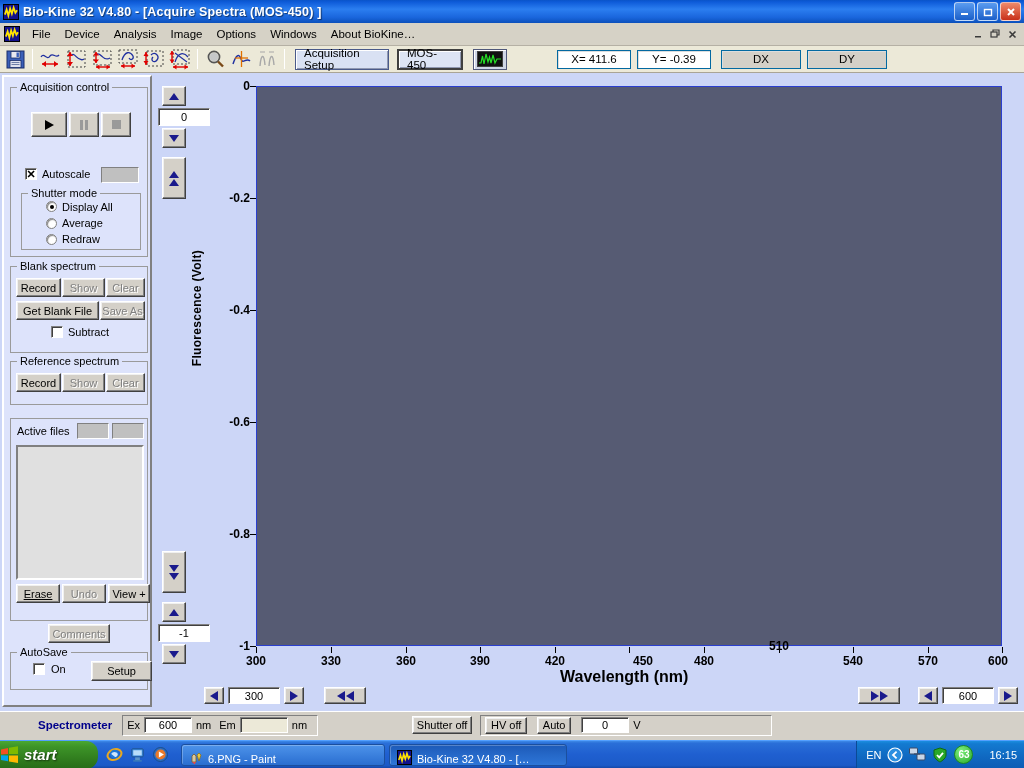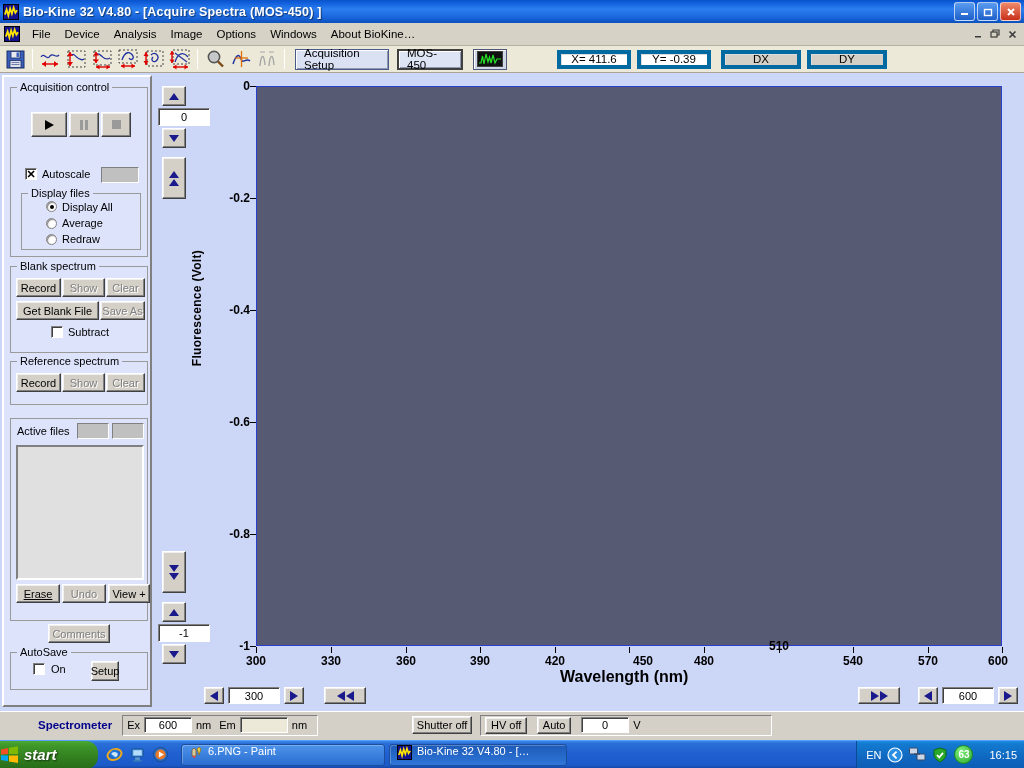--- a/index.html
+++ b/index.html
@@ -77,21 +77,21 @@
     padding: 0 8px; font-size: 11.5px; margin-left: 6px;
     box-shadow: inset 1px 1px 0 #fff, inset -1px -1px 0 #9098b0;
   }
   .tbtn-text.active { border: 2px solid #404040; background: #dde4f4; font-weight: normal; }
   .scope-btn {
     width: 34px; height: 21px; margin-left: 10px; background: #cfd6e6;
     border: 1px solid #50587a; display:flex; align-items:center; justify-content:center;
     box-shadow: inset 1px 1px 0 #fff;
   }
   .readout {
-    height: 19px; border: 4px solid #0369a1; background: #fff;
+    height: 19px; border: 1px solid #0369a1; background: #fff;
     display: flex; align-items: center; justify-content: center;
     font-size: 11.5px; margin-left: 6px;
     box-shadow: inset 1px 1px 0 #ddd;
   }
   .readout.gray { background: #d4d0c8; }
 
   
   #client {
     position: absolute; left: 0; top: 73px; width: 1024px; height: 638px;
     background: #ccd6f7;
@@ -199,21 +199,21 @@
     background: linear-gradient(180deg,#4aa832 0%, #3d9428 20%, #2f7a1d 70%, #276c18 100%);
     border-radius: 0 12px 12px 0;
     display: flex; align-items: center; gap: 5px; 
     color: #fff; font-style: italic; font-weight: bold; font-size: 15px;
     text-shadow: 1px 1px 2px rgba(0,0,0,.6);
   }
   .qlaunch { display:flex; align-items:center; gap:6px; padding: 0 8px; }
   .qicon { width: 17px; height: 17px; }
   .taskitem {
     height: 22px; margin-left: 4px; padding: 0 7px;
-    display: flex; align-items: flex-start; gap: 5px;
+    display: flex; align-items: flex-end; gap: 5px;
     background: linear-gradient(180deg,#4d93ea,#2a6ed0);
     border: 1px solid #1b4f9e; border-radius: 3px;
     color: #fff; font-size: 11px; white-space: nowrap;
     box-shadow: inset 1px 1px 0 rgba(255,255,255,.25);
   }
   .taskitem.active { background: linear-gradient(180deg,#1d5ab8,#2e76d8); }
   #tray {
     margin-left: auto; height: 28px; display: flex; align-items: center; gap: 6px;
     padding: 0 7px 0 9px;
     background: linear-gradient(180deg,#1b8ee0 0%, #137ad0 10%, #0f67c0 60%, #0d5cb4 100%);
@@ -431,21 +431,21 @@
 
       <div style="position:absolute;left:14px;top:80px;display:flex;align-items:center;gap:5px;">
         <div class="cb">
             <span style="font-size:11px;font-weight:bold;line-height:1">✕</span>
           </div>
         <div class="lbl">Autoscale</div>
       </div>
       <div class="w95grayfield" style="position:absolute;left:90px;top:79px;width:38px;height:16px;"></div>
 
       <div class="grp" style="left:10px; top:105px; width:120px; height:57px; background:transparent;">
-        <div class="grp-title">Display files</div>
+        <div class="grp-title">Shutter mode</div>
         <div style="position:absolute;left:24px;top:7px;display:flex;align-items:flex-start;gap:5px;">
           <div class="rb">
               <div class="dot"></div>
             </div>
           <div class="lbl">Display All</div>
         </div>
         <div style="position:absolute;left:24px;top:23px;display:flex;align-items:center;gap:5px;">
           <div class="rb"></div>
           <div class="lbl">Average</div>
         </div>
@@ -511,21 +511,21 @@
     <div class="w95btn dis" style="position:absolute;left:44px;top:547px;width:62px;height:19px;">
         <span>Comments</span>
       </div>
 
     <div class="grp" style="left:6px; top:575px; width:138px; height:38px;">
       <div class="grp-title">AutoSave</div>
       <div style="position:absolute;left:22px;top:10px;display:flex;align-items:center;gap:6px;">
         <div class="cb"></div>
         <div class="lbl">On</div>
       </div>
-      <div class="w95btn" style="position:absolute;left:80px;top:8px;width:28px;height:20px;">
+      <div class="w95btn" style="position:absolute;left:80px;top:8px;width:61px;height:20px;">
           <span>Setup</span>
         </div>
     </div>
   </div>
 
   <div style="position:absolute;left:158px;top:13px;">
     <div class="spin" style="width:24px;height:20px;margin-left:4px;">
         <div class="tri up"></div>
       </div>
     <div class="w95field" style="width:52px;height:18px;margin-top:2px;">

